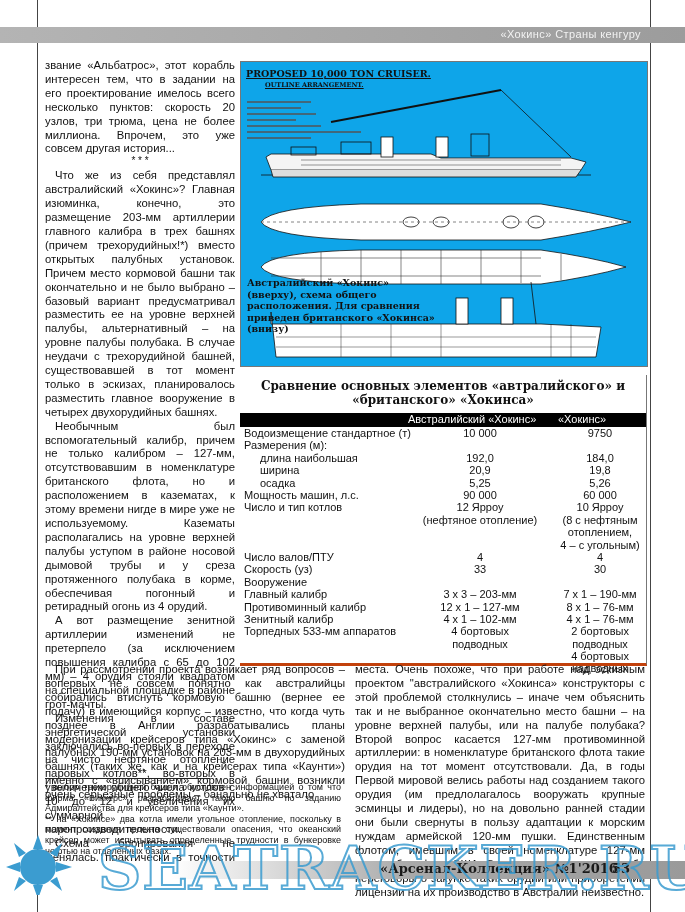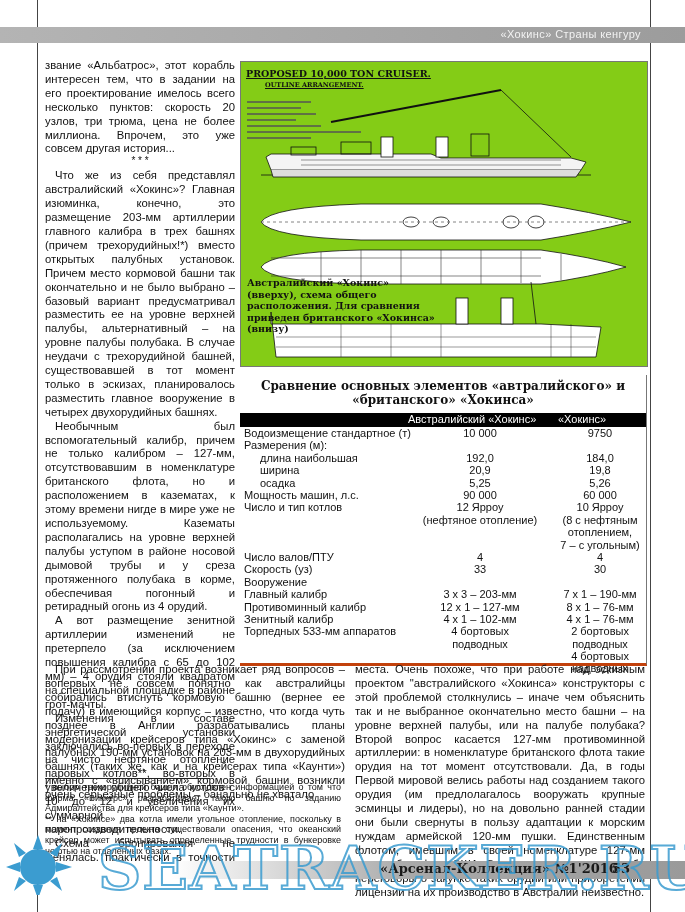--- a/index.html
+++ b/index.html
@@ -21,21 +21,21 @@
   .col-left {
     position: absolute; left: 45px; top: 59px; width: 190px;
     font-size: 11.3px; line-height: 13.9px; text-align: justify;
   }
   .col-left p { margin: 0; text-indent: 10px; }
   .col-left p.noindent { text-indent: 0; }
   .stars { text-align: center; font-size: 10px; line-height: 10px; margin: 0 0 3px 0; }
 
   .figure {
     position: absolute; left: 240px; top: 61px; width: 406px; height: 304px;
-    border: 1px solid #777; background: #84cc16; overflow: hidden;
+    border: 1px solid #777; background: #0ea5e9; overflow: hidden;
   }
   .figure svg { position: absolute; left: 0; top: 0; }
   .figure .caption {
     position: absolute; left: 6px; top: 215px; width: 195px;
     font-family: "DejaVu Serif", serif; font-weight: bold; 
     font-size: 9.5px; line-height: 11.5px; color: #111;
   }
   .figure .fig-title {
     position: absolute; left: 5px; top: 6px; font-family: "DejaVu Serif", serif;
     font-weight: bold; font-size: 9.5px; text-decoration: underline;
@@ -225,21 +225,21 @@
         <span class="v1" style="top: 0px;">90 000</span>
         <span class="v2" style="top: 0px;">60 000</span>
       </div>
       <div class="trow" style="height: 49.6px;">
         <span class="lbl">Число и тип котлов</span>
         <span class="v1" style="top: 0px;">12 Ярроу</span>
         <span class="v1" style="top: 12.4px;">(нефтяное отопление)</span>
         <span class="v2" style="top: 0px;">10 Ярроу</span>
         <span class="v2" style="top: 12.4px;">(8 с нефтяным</span>
         <span class="v2" style="top: 24.8px;">отоплением,</span>
-        <span class="v2" style="top: 37.2px;">7 – с угольным)</span>
+        <span class="v2" style="top: 37.2px;">4 – с угольным)</span>
       </div>
       <div class="trow" style="height: 12.4px;">
         <span class="lbl">Число валов/ПТУ</span>
         <span class="v1" style="top: 0px;">4</span>
         <span class="v2" style="top: 0px;">4</span>
       </div>
       <div class="trow" style="height: 12.4px;">
         <span class="lbl">Скорость (уз)</span>
         <span class="v1" style="top: 0px;">33</span>
         <span class="v2" style="top: 0px;">30</span>

